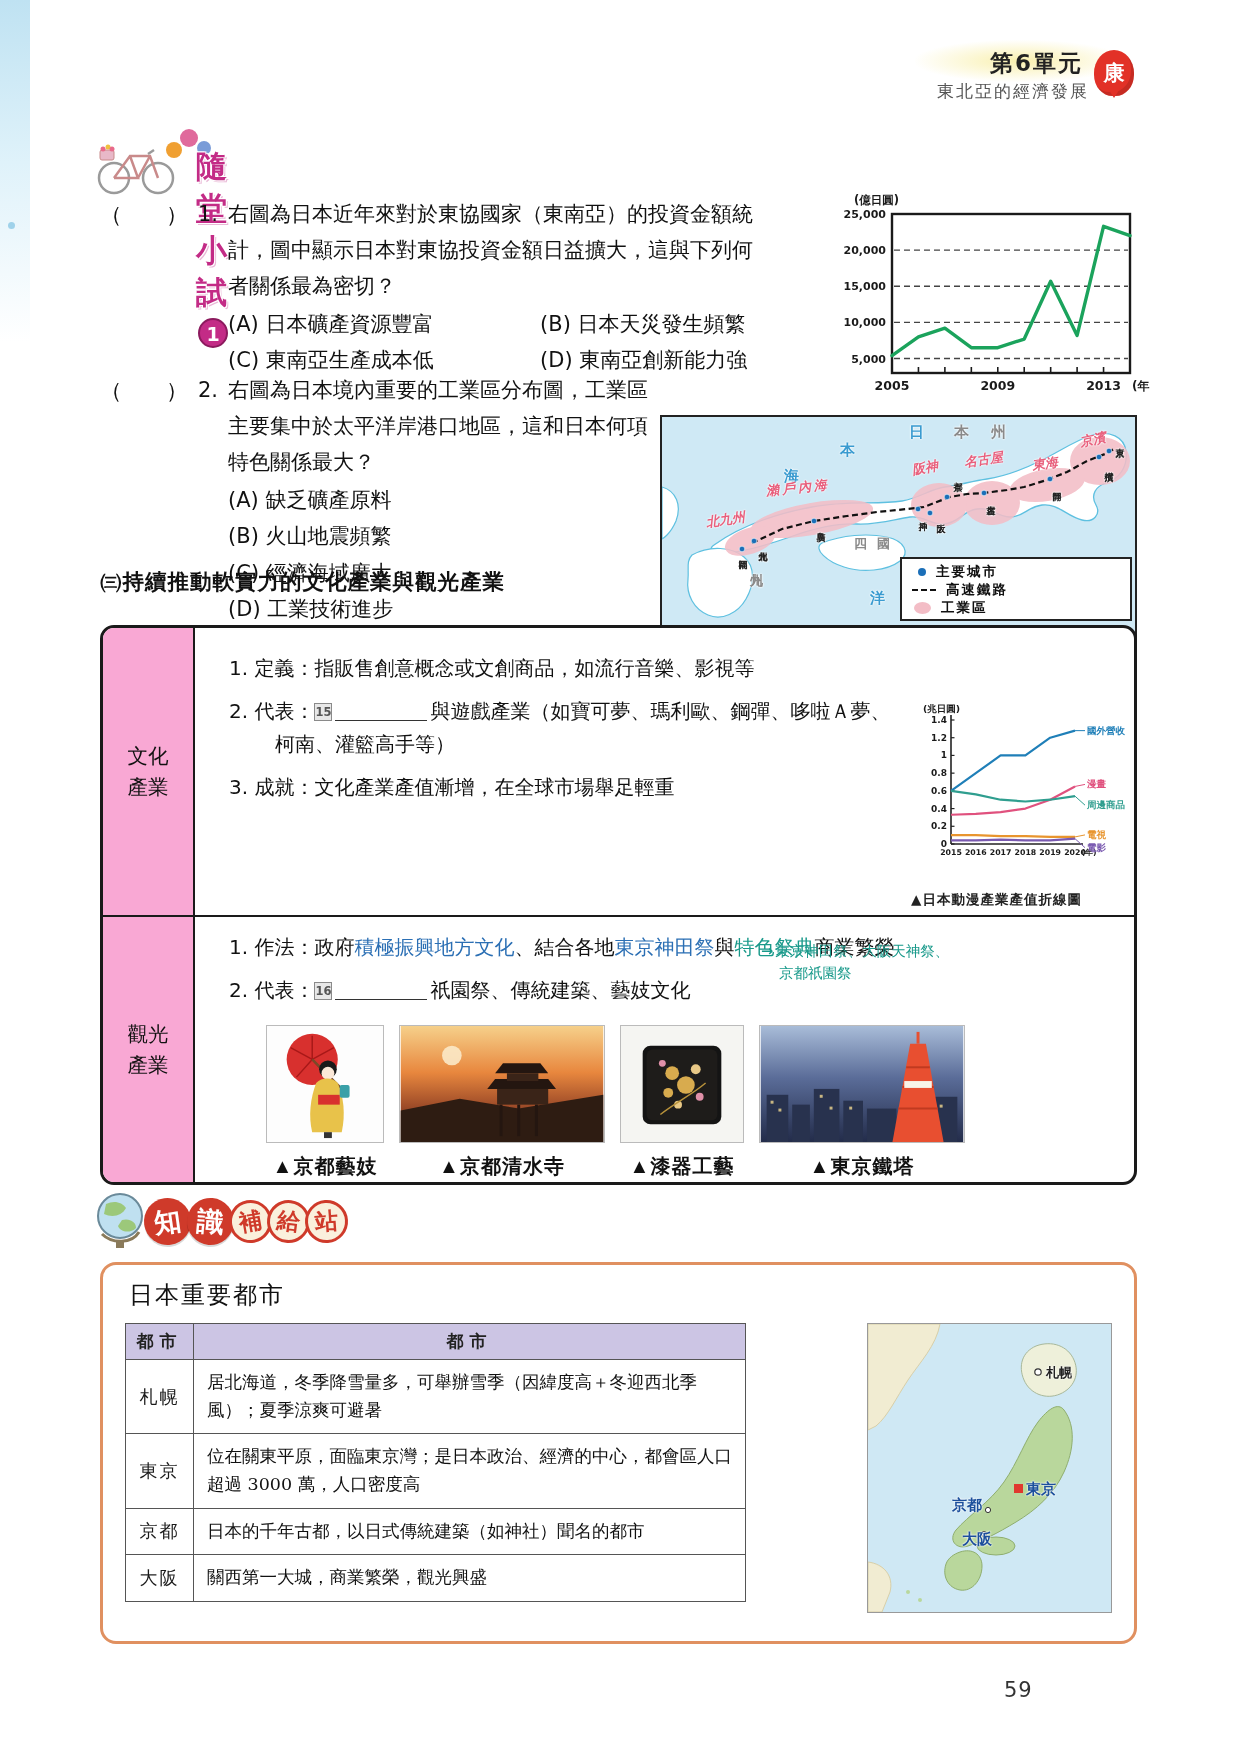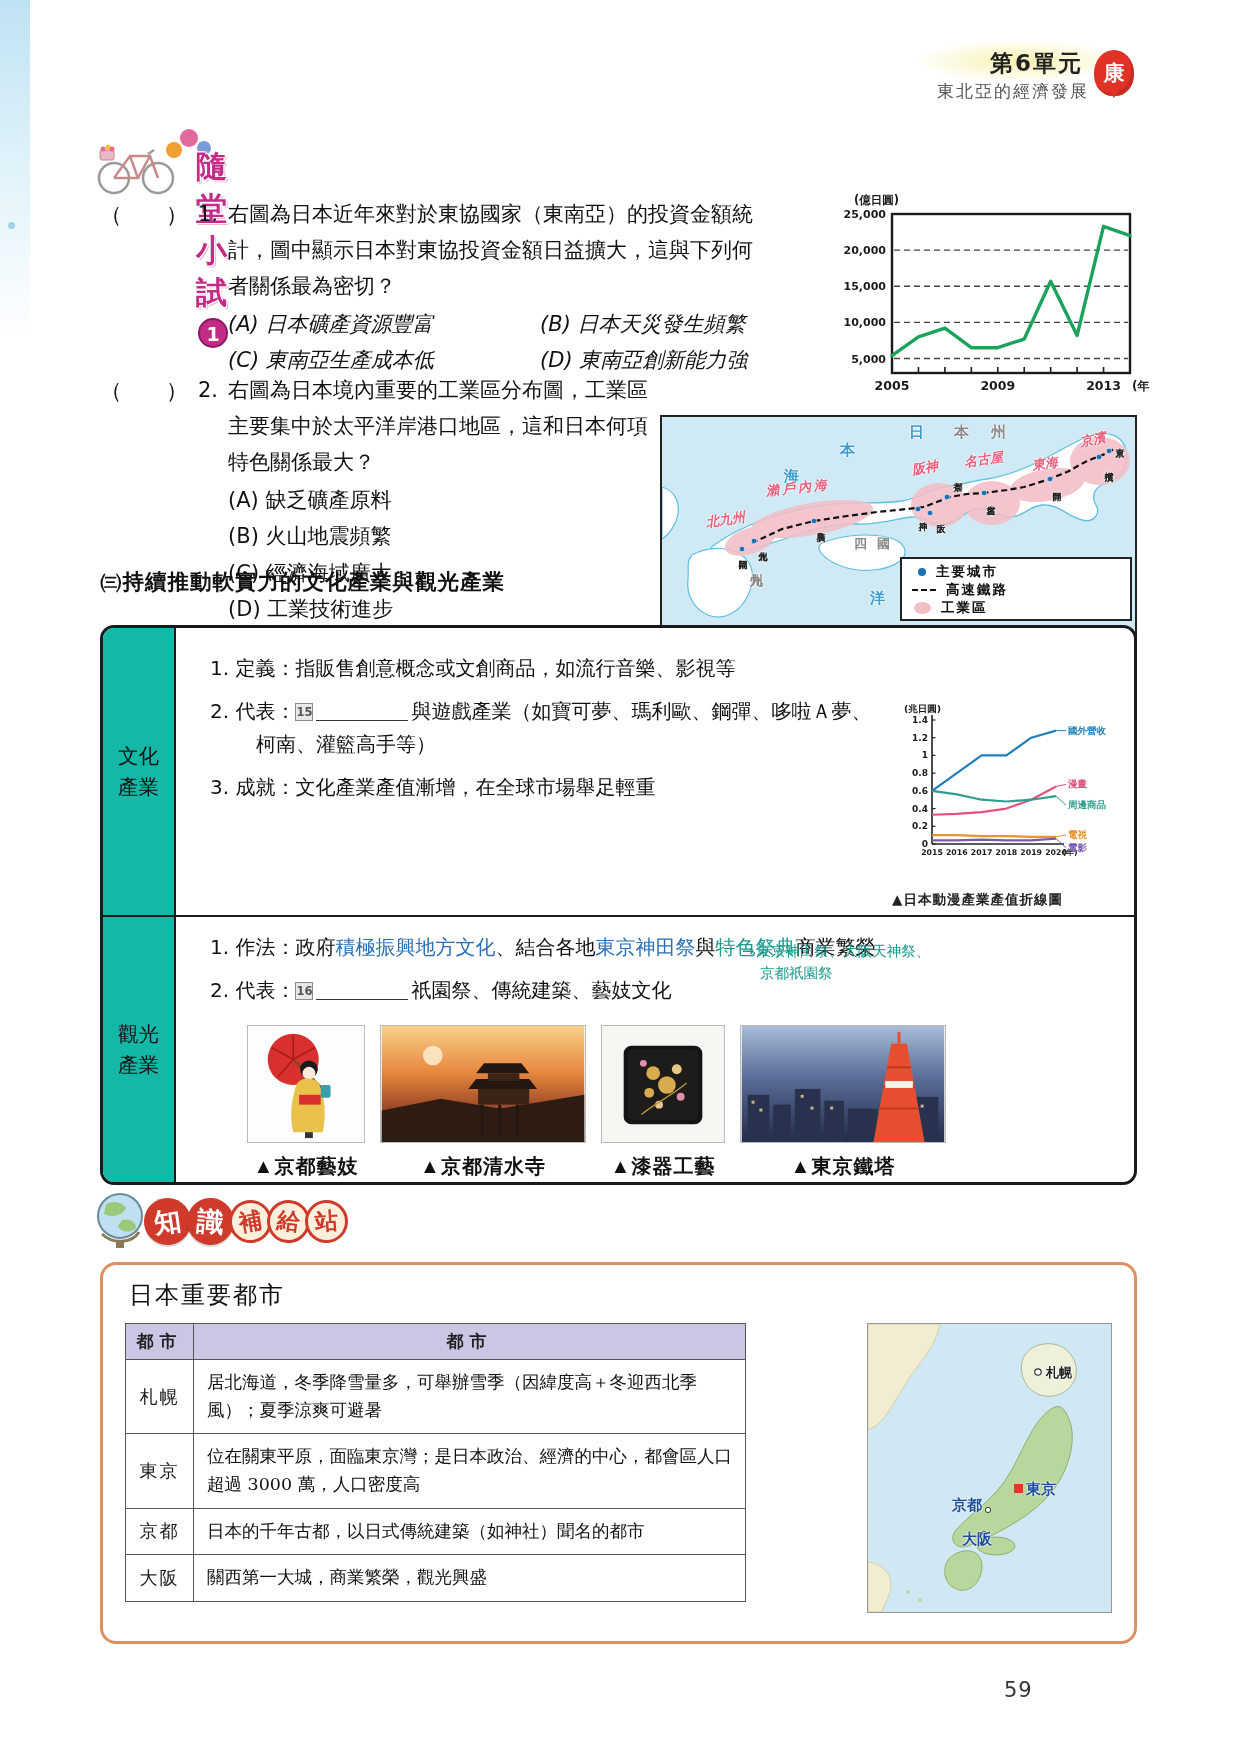--- a/index.html
+++ b/index.html
@@ -31,21 +31,21 @@
   .quiz-num { display:inline-block; width:30px; height:30px; line-height:28px; border-radius:50%;
          background:var(--magenta,#c32b86); border:2px solid #8c1a5e; color:#fff; font-size:19px;
          text-align:center; letter-spacing:0; vertical-align:2px; text-shadow:none; margin-left:2px; }
 
   
   .question { position:absolute; display:flex; gap:10px; font-size:21px; line-height:1.72; color:#111; }
   .q1 { left:100px; top:196px; width:672px; }
   .q2 { left:100px; top:372px; width:566px; }
   .q-bracket { white-space:nowrap; font-size:22px; letter-spacing:0; }
   .q-num { white-space:nowrap; }
-  .q-options-2col { display:grid; grid-template-columns:312px 1fr; margin-top:2px;font-style:italic; }
+  .q-options-2col { display:grid; grid-template-columns:312px 1fr; margin-top:2px; }
   .q-options-1col { display:block; margin-top:2px; }
 
   
   .chart1-box { position:absolute; left:838px; top:190px; width:312px; height:212px; }
   .anime-chart { position:absolute; left:716px; top:74px; width:250px; }
   .anime-caption { font-family:"DejaVu Serif","Liberation Serif",serif; font-size:13.5px; font-weight:bold; color:#222; margin-top:6px; letter-spacing:1px; }
 
   
   .map-box { position:absolute; left:660px; top:415px; width:477px; height:230px; background:#cfe9f5; border:2px solid #222; }
   .map-box svg { position:absolute; left:0; top:0; }
@@ -61,21 +61,21 @@
   .leg-blob { width:17px; height:12px; border-radius:50%; background:#f3bdc6; margin-left:2px; }
 
   
   .sec-heading { position:absolute; left:100px; top:567px; font-size:21.5px; font-weight:bold; color:#111; letter-spacing:1px; }
 
   
   .bigtable { position:absolute; left:100px; top:625px; width:1037px; height:560px; border:3px solid #1a1a1a; border-radius:14px; background:#fff; }
   .bt-row { position:absolute; left:0; width:100%; display:flex; }
   .bt-row1 { top:0; height:287px; }
   .bt-row2 { top:287px; height:267px; border-top:2.5px solid #1a1a1a; }
-  .bt-label { width:73px; background:#14b8a6; border-right:2.5px solid #1a1a1a; display:flex; align-items:center; justify-content:center; flex:none; }
+  .bt-label { width:92px; background:#f9a8d4; border-right:2.5px solid #1a1a1a; display:flex; align-items:center; justify-content:center; flex:none; }
   .bt-row1 .bt-label { border-top-left-radius:11px; }
   .bt-row2 .bt-label { border-bottom-left-radius:11px; }
   .bt-label span { width:46px; font-size:20.5px; color:#111; word-break:break-all; text-align:center; line-height:1.5; }
   .bt-content { position:relative; flex:1; font-size:20px; line-height:1.62; color:#111; }
   .cult-items { padding:24px 0 0 34px; width:700px; }
   .cult-items .item, .tour-items .item { margin-bottom:11px; padding-left:2.3em; text-indent:-2.3em; }
   .blank-box { display:inline-block; width:18px; height:18px; line-height:16px; text-align:center; background:#e8e8e8; border:1.5px solid #8a8a8a; color:#555; font-size:11.5px; font-weight:bold; text-indent:0; vertical-align:2px; margin-right:1px; }
   .blank-line { display:inline-block; width:92px; border-bottom:1.6px solid #333; height:1.1em; vertical-align:-3px; margin:0 3px 0 2px; }
   .txt-blue { color:#2b6fb4; }
   .txt-teal { color:#18998a; }

